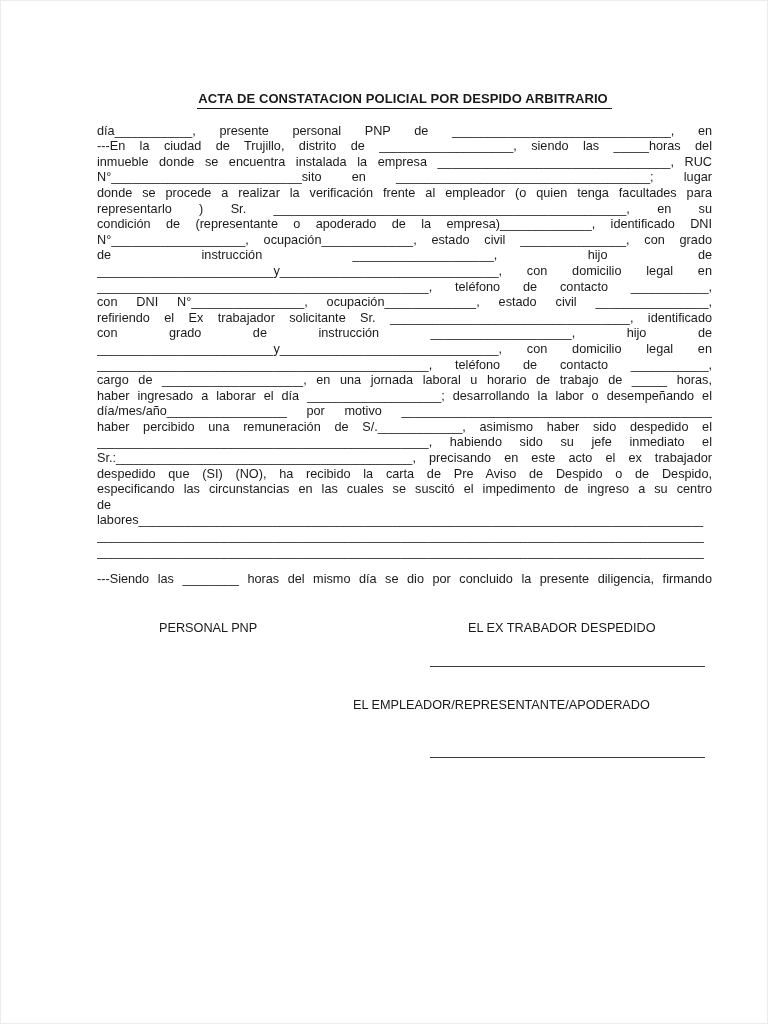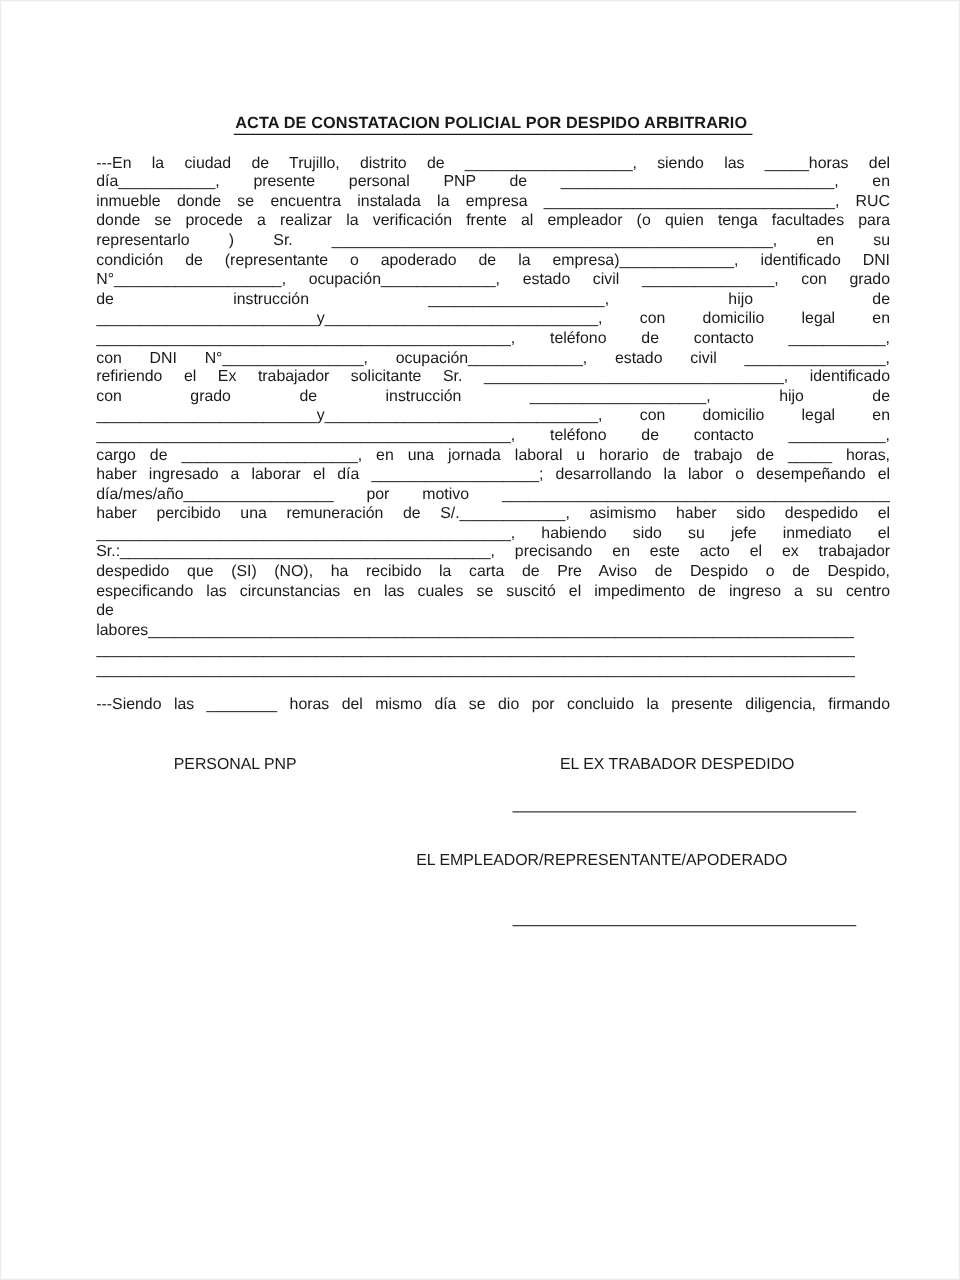--- a/index.html
+++ b/index.html
@@ -5,21 +5,21 @@
   html, body { margin: 0; padding: 0; }
   body {
     width: 768px; height: 1024px;
     background: #ffffff;
     font-family: "Liberation Sans", "DejaVu Sans", sans-serif;
     color: #1a1a1a;
   }
   .page {
     box-sizing: border-box;
     width: 768px; height: 1024px;
-    padding: 90px 56px 0 77px;
+    padding: 90px 56px 0 97px;
     background: #ffffff;
     box-shadow: inset 0 0 0 1px #ececec;
     overflow: hidden;
   }
   .title-wrap {
     text-align: center;
     margin-bottom: 15px;
     line-height: 15.6px;
   }
   .doc-title {
@@ -67,23 +67,24 @@
 <body>
 
 <div class="page">
 
   <div class="title-wrap">
     <span class="doc-title">ACTA DE CONSTATACION POLICIAL POR DESPIDO ARBITRARIO</span>
   </div>
 
   <div class="doc-body">
       <div class="para">
+        <div class="line jl">día___________, presente personal PNP de _______________________________, en</div>
         <div class="line jl">---En la ciudad de Trujillo, distrito de ___________________, siendo las _____horas del</div>
-        <div class="line jl">día___________, presente personal PNP de _______________________________, en</div>
         <div class="line jl">inmueble donde se encuentra instalada la empresa _________________________________, RUC</div>
+        <div class="line jl">N°___________________________sito en ____________________________________; lugar</div>
         <div class="line jl">donde se procede a realizar la verificación frente al empleador (o quien tenga facultades para</div>
         <div class="line jl">representarlo ) Sr. __________________________________________________, en su</div>
         <div class="line jl">condición de (representante o apoderado de la empresa)_____________, identificado DNI</div>
         <div class="line jl">N°___________________, ocupación_____________, estado civil _______________, con grado</div>
         <div class="line jl">de instrucción ____________________, hijo de</div>
         <div class="line jl">_________________________y_______________________________, con domicilio legal en</div>
         <div class="line jl">_______________________________________________, teléfono de contacto ___________,</div>
         <div class="line jl">con DNI N°________________, ocupación_____________, estado civil ________________,</div>
         <div class="line jl">refiriendo el Ex trabajador solicitante Sr. __________________________________, identificado</div>
         <div class="line jl">con grado de instrucción ____________________, hijo de</div>

